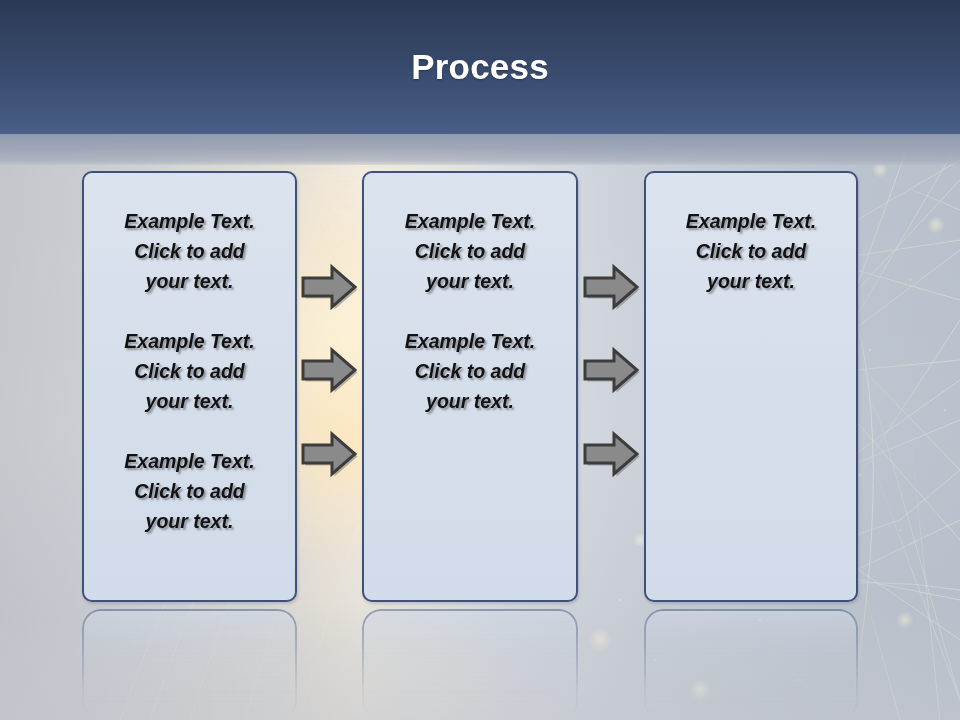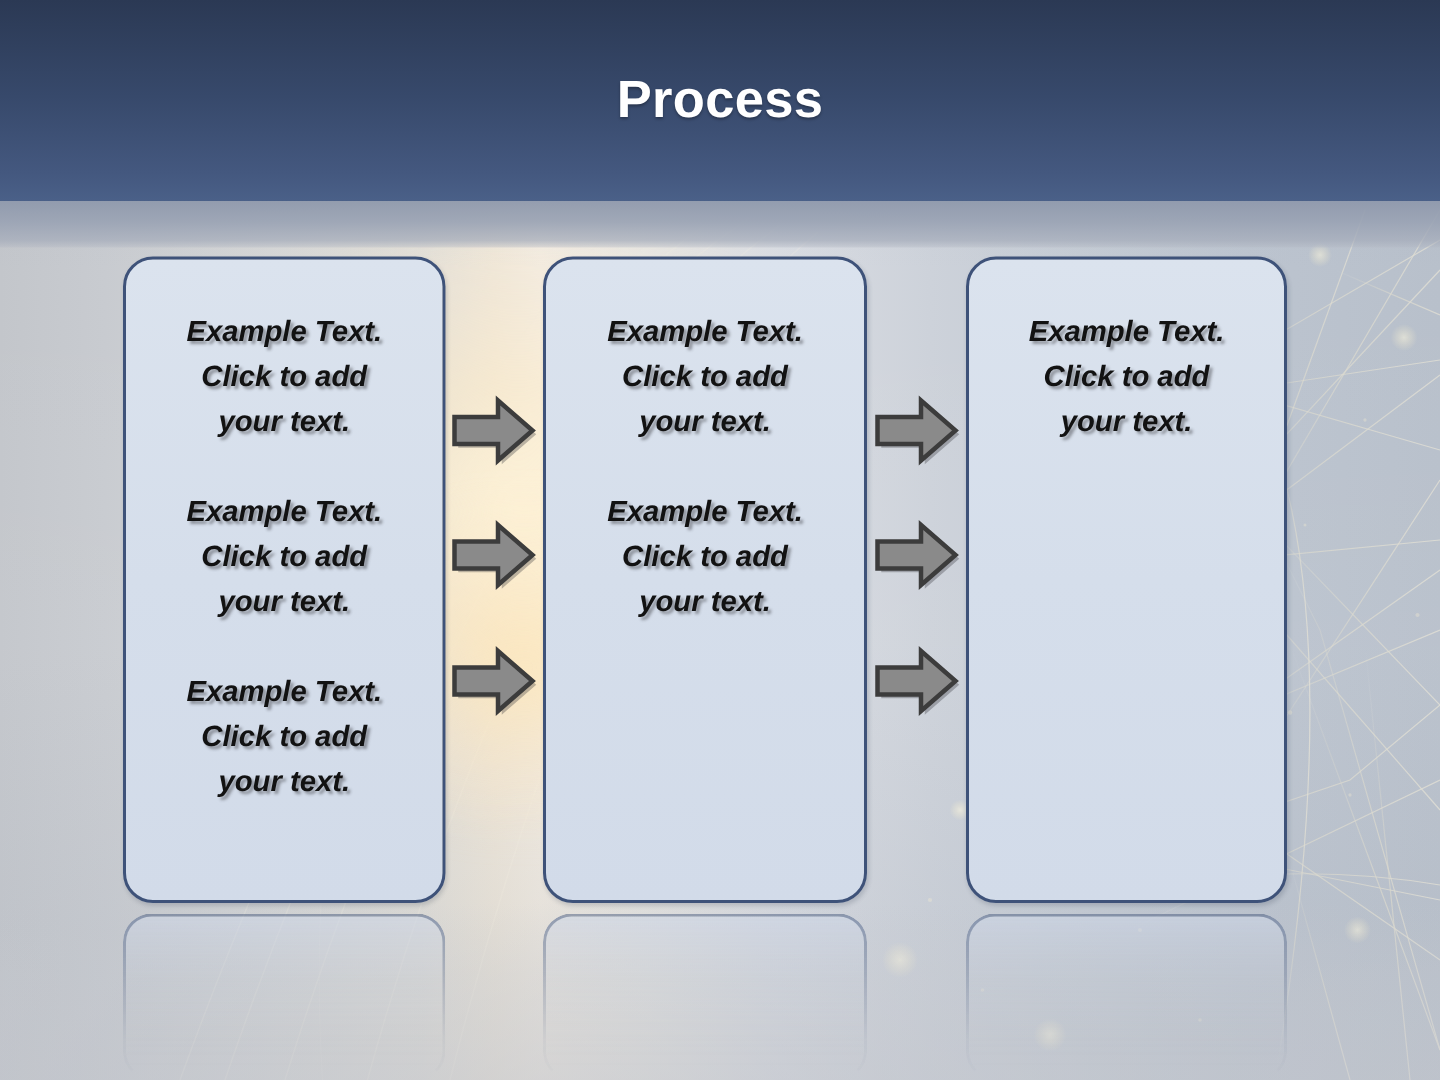--- a/index.html
+++ b/index.html
@@ -124,21 +124,21 @@
        rgba(166,173,187,0.75) 85%,
        rgba(178,183,194,0.35) 100%);
     z-index: 5;
   }
 
   
   .box {
     position: absolute;
     box-sizing: border-box;
     border: 2.5px solid #3e5279;
-    border-radius: 20px;
+    border-radius: 10px;
     background: linear-gradient(to bottom, #dbe3ee 0%, #d5deeb 50%, #d2dbe9 100%);
     box-shadow: 1px 2px 3px rgba(40,50,70,0.18);
     z-index: 20;
     padding: 33px 14px 0 14px;
     text-align: center;
   }
   .box-text {
     font-size: 19.5px;
     line-height: 30px;
     font-weight: bold;

